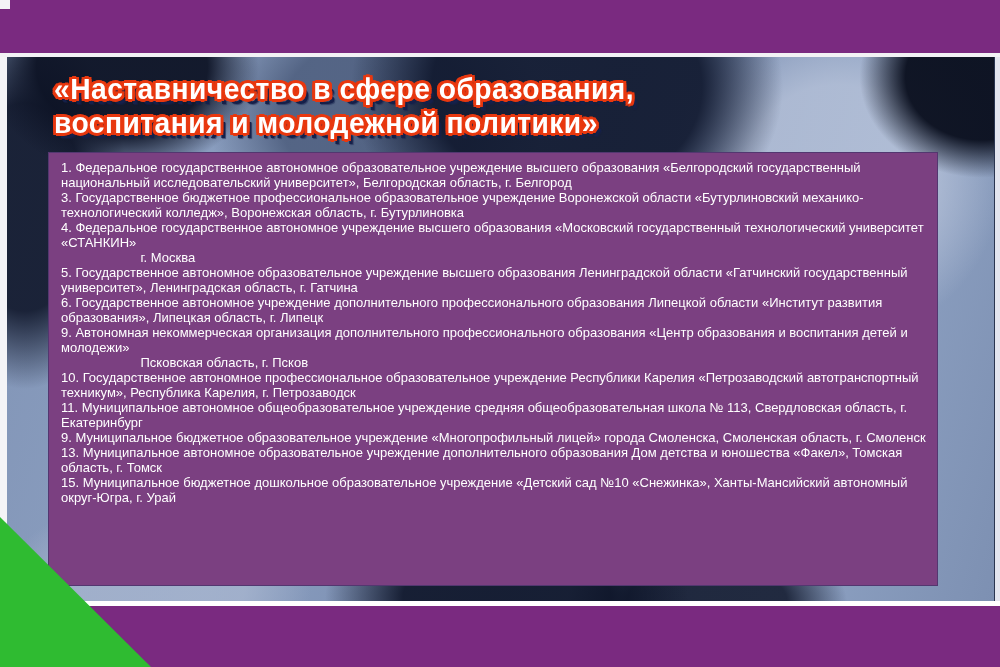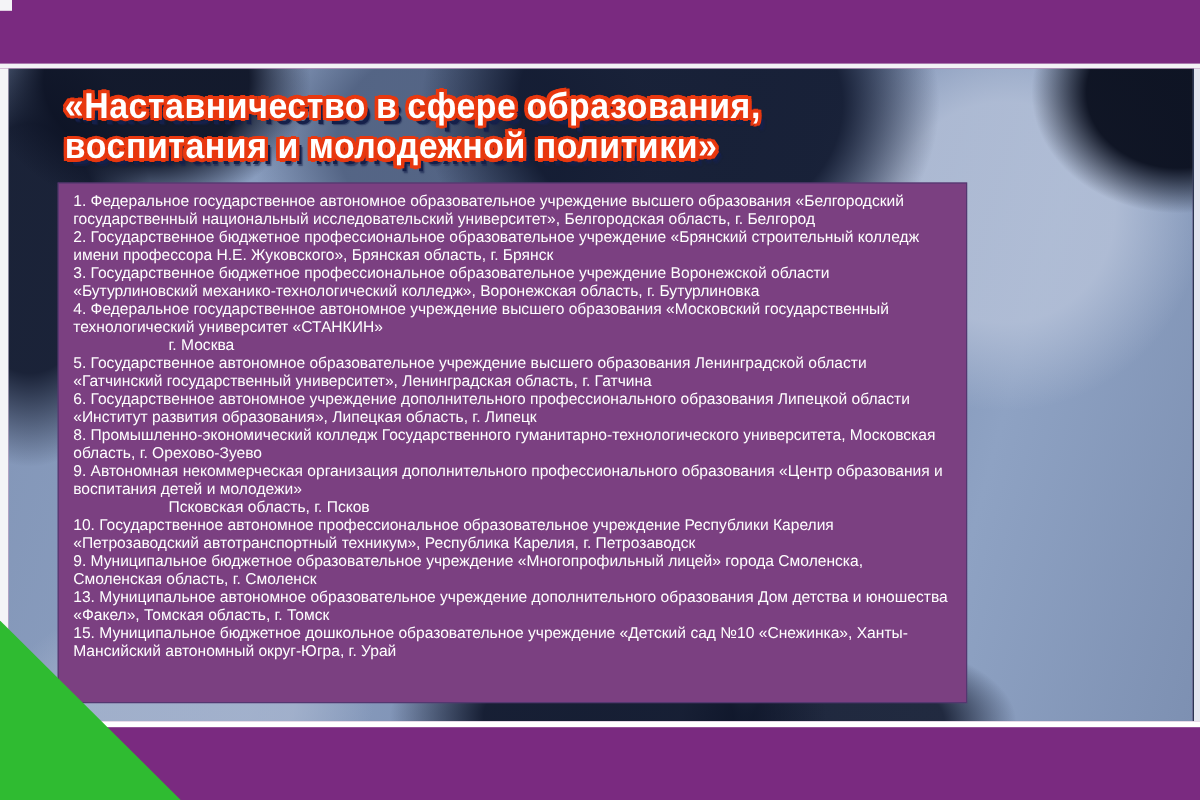--- a/index.html
+++ b/index.html
@@ -37,21 +37,21 @@
   .title{position:absolute;left:54px;top:72px;width:900px;}
   .title-line{display:block;transform:scaleX(.94);transform-origin:left top;
     font-weight:700;font-size:30px;line-height:34px;letter-spacing:.5px;color:#ffffff;
     text-shadow:
       -3px 0 0 #e8380f, 3px 0 0 #e8380f, 0 -3px 0 #e8380f, 0 3px 0 #e8380f,
       -2px -2px 0 #e8380f, -2px 2px 0 #e8380f, 2px -2px 0 #e8380f, 2px 2px 0 #e8380f,
       -3px 2px 0 #e8380f, 3px 2px 0 #e8380f, -3px -2px 0 #e8380f, 3px -2px 0 #e8380f,
       5px 5px 0 #15204a, 6px 6px 1px rgba(21,32,74,.55);}
 
   
-  .panel{position:absolute;left:48px;top:152px;width:758px;height:434px;
+  .panel{position:absolute;left:48px;top:152px;width:890px;height:434px;
          background:#7b4081;border:1px solid rgba(35,45,90,.45);box-sizing:border-box;
          padding:7px 9px 6px 12px;overflow:hidden;}
   .list-item{color:#ffffff;font-size:13px;line-height:15px;white-space:pre-wrap;
              font-weight:400;}
 
   
   .triangle{position:absolute;left:0;top:517px;width:151px;height:150px;background:#2fbb31;
             clip-path:polygon(0 0,100% 100%,0 100%);}
 </style>
 </head>
@@ -68,30 +68,29 @@
   <div class="corner-notch"></div>
   <div class="bar-bottom"></div>
 
   <div class="title">
     <span class="title-line">«Наставничество в сфере образования,</span>
     <span class="title-line">воспитания и молодежной политики»</span>
   </div>
 
   <div class="panel">
     <div class="list-item">1. Федеральное государственное автономное образовательное учреждение высшего образования «Белгородский государственный национальный исследовательский университет», Белгородская область, г. Белгород</div>
-    <div class="list-item">2. Государственное бюджетное профессиональное образовательное учреждение «Брянский строительный колледж имени профессора Н.Е. Жуковского», Брянская область, г. Брянск</div>
     <div class="list-item">3. Государственное бюджетное профессиональное образовательное учреждение Воронежской области «Бутурлиновский механико-технологический колледж», Воронежская область, г. Бутурлиновка</div>
     <div class="list-item">4. Федеральное государственное автономное учреждение высшего образования «Московский государственный технологический университет «СТАНКИН»
                       г. Москва</div>
     <div class="list-item">5. Государственное автономное образовательное учреждение высшего образования Ленинградской области «Гатчинский государственный университет», Ленинградская область, г. Гатчина</div>
     <div class="list-item">6. Государственное автономное учреждение дополнительного профессионального образования Липецкой области «Институт развития образования», Липецкая область, г. Липецк</div>
-    <div class="list-item">8. Промышленно-экономический колледж Государственного гуманитарно-технологического университета, Московская область, г. Орехово-Зуево</div>
     <div class="list-item">9. Автономная некоммерческая организация дополнительного профессионального образования «Центр образования и воспитания детей и молодежи»
                       Псковская область, г. Псков</div>
     <div class="list-item">10. Государственное автономное профессиональное образовательное учреждение Республики Карелия «Петрозаводский автотранспортный техникум», Республика Карелия, г. Петрозаводск</div>
+    <div class="list-item">11. Муниципальное автономное общеобразовательное учреждение средняя общеобразовательная школа № 113, Свердловская область, г. Екатеринбург</div>
     <div class="list-item">9. Муниципальное бюджетное образовательное учреждение «Многопрофильный лицей» города Смоленска, Смоленская область, г. Смоленск</div>
     <div class="list-item">13. Муниципальное автономное образовательное учреждение дополнительного образования Дом детства и юношества «Факел», Томская область, г. Томск</div>
     <div class="list-item">15. Муниципальное бюджетное дошкольное образовательное учреждение «Детский сад №10 «Снежинка», Ханты-Мансийский автономный округ-Югра, г. Урай</div>
 
   </div>
 
   <div class="triangle"></div>
 
 </div>
 

